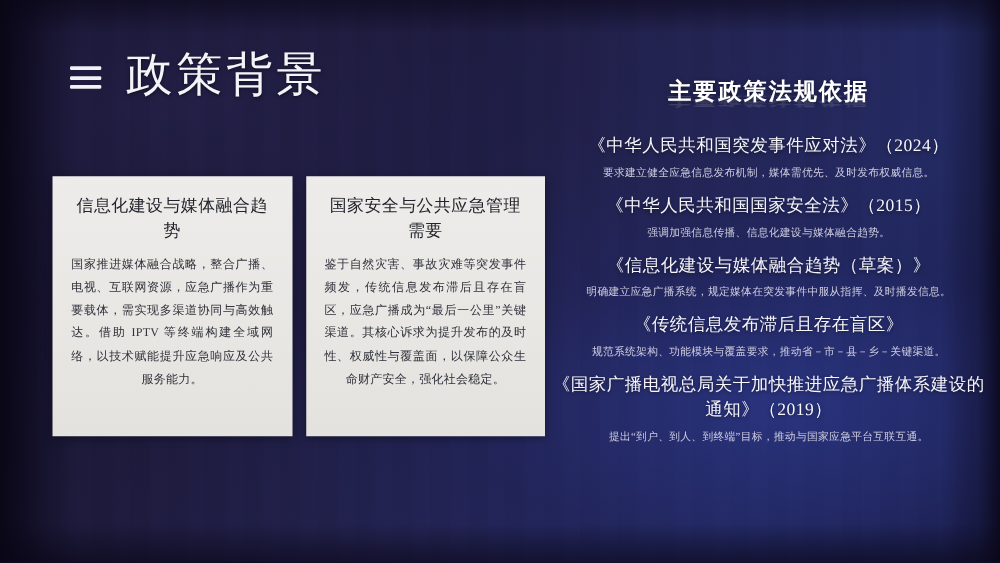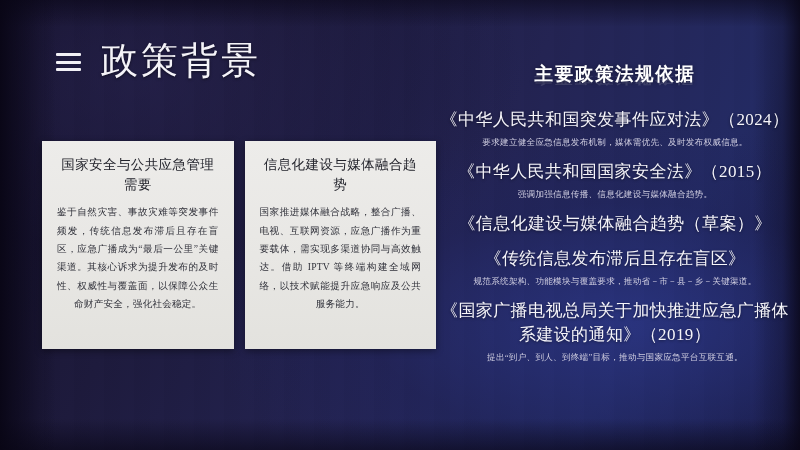--- a/index.html
+++ b/index.html
@@ -158,21 +158,21 @@
     filter: blur(0.7px);
     pointer-events: none;
   }
   .policy-list {
     margin-top: 1px;
   }
   .policy-item { margin-bottom: 11px; }
   .policy-item:last-child { margin-bottom: 0; }
   .policy-name {
     color: #f6f5fa;
-    font-size: 17px;
+    font-size: 14px;
     line-height: 1.42;
     letter-spacing: 0.4px;
     margin-bottom: 4px;
     text-shadow: 0 1px 3px rgba(0,0,0,0.45);
   }
   .policy-desc {
     color: #cfcde0;
     font-size: 8.6px;
     line-height: 1.5;
     letter-spacing: 0.25px;
@@ -187,46 +187,47 @@
     <div class="hamburger">
       <span></span>
       <span></span>
       <span></span>
     </div>
     <div class="page-title">政策背景</div>
   </div>
 
   <div class="cards">
     <div class="card">
+      <div class="card-title">信息化建设与媒体融合趋势</div>
+      <div class="card-body">国家推进媒体融合战略，整合广播、电视、互联网资源，应急广播作为重要载体，需实现多渠道协同与高效触达。借助 IPTV 等终端构建全域网络，以技术赋能提升应急响应及公共服务能力。</div>
+    </div>
+    <div class="card">
       <div class="card-title">国家安全与公共应急管理需要</div>
       <div class="card-body">鉴于自然灾害、事故灾难等突发事件频发，传统信息发布滞后且存在盲区，应急广播成为“最后一公里”关键渠道。其核心诉求为提升发布的及时性、权威性与覆盖面，以保障公众生命财产安全，强化社会稳定。</div>
-    </div>
-    <div class="card">
-      <div class="card-title">信息化建设与媒体融合趋势</div>
-      <div class="card-body">国家推进媒体融合战略，整合广播、电视、互联网资源，应急广播作为重要载体，需实现多渠道协同与高效触达。借助 IPTV 等终端构建全域网络，以技术赋能提升应急响应及公共服务能力。</div>
     </div>
   </div>
 
   <div class="right-col">
     <div class="right-heading-wrap">
       <div class="right-heading">主要政策法规依据</div>
       <div class="right-heading-reflection">主要政策法规依据</div>
     </div>
 
     <div class="policy-list">
       <div class="policy-item">
         <div class="policy-name">《中华人民共和国突发事件应对法》（2024）</div>
         <div class="policy-desc">要求建立健全应急信息发布机制，媒体需优先、及时发布权威信息。</div>
       </div>
       <div class="policy-item">
         <div class="policy-name">《中华人民共和国国家安全法》（2015）</div>
         <div class="policy-desc">强调加强信息传播、信息化建设与媒体融合趋势。</div>
       </div>
       <div class="policy-item">
         <div class="policy-name">《信息化建设与媒体融合趋势（草案）》</div>
+        <div class="policy-desc">明确建立应急广播系统，规定媒体在突发事件中服从指挥、及时播发信息。</div>
       </div>
       <div class="policy-item">
         <div class="policy-name">《传统信息发布滞后且存在盲区》</div>
         <div class="policy-desc">规范系统架构、功能模块与覆盖要求，推动省－市－县－乡－关键渠道。</div>
       </div>
       <div class="policy-item">
         <div class="policy-name">《国家广播电视总局关于加快推进应急广播体系建设的通知》（2019）</div>
         <div class="policy-desc">提出“到户、到人、到终端”目标，推动与国家应急平台互联互通。</div>
       </div>
     </div>

